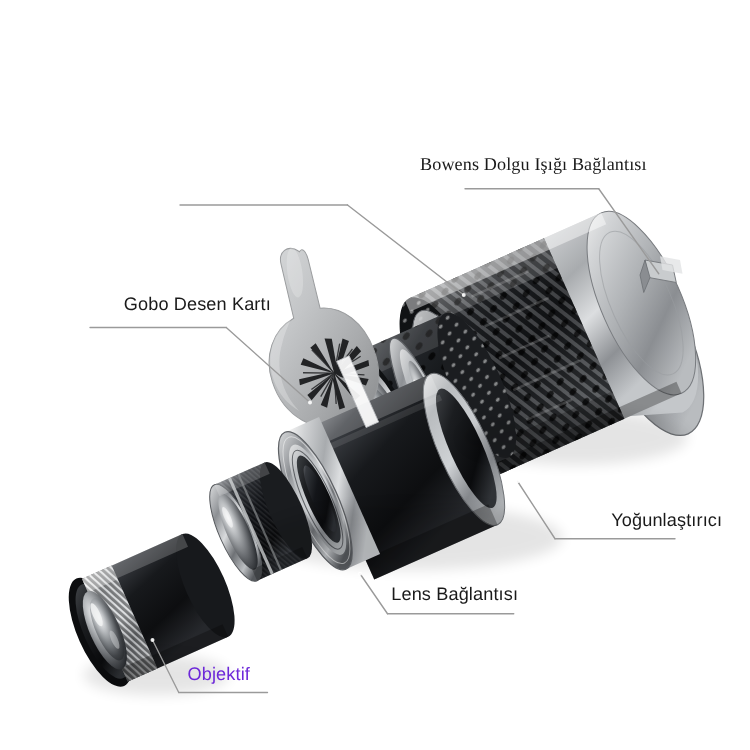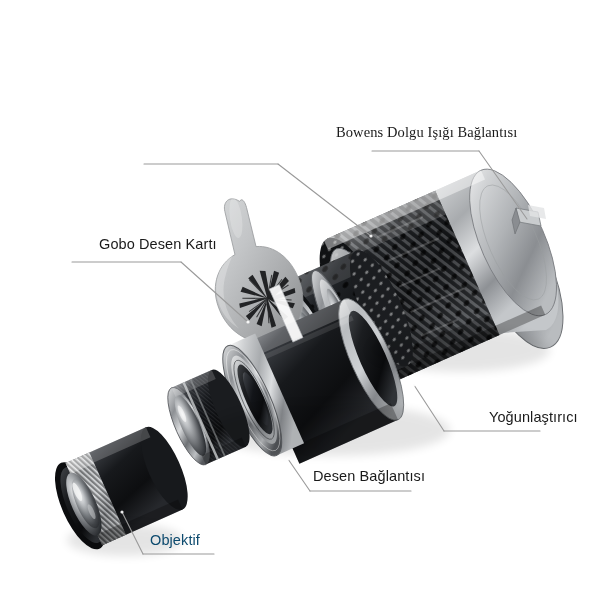--- a/index.html
+++ b/index.html
@@ -469,17 +469,17 @@
     </g>
   </svg>
 
 
   <div class="callout-label lbl-bowens" style="left: 336px; top: 124px; color: rgb(26, 26, 26);">Bowens Dolgu Işığı Bağlantısı</div>
 
   <div class="callout-label lbl-gobo" style="left: 63px; top: 236px; color: rgb(26, 26, 26);">Gobo Desen Kartı</div>
 
   <div class="callout-label lbl-concentr" style="left: 449px; top: 409px; color: rgb(26, 26, 26);">Yoğunlaştırıcı</div>
 
-  <div class="callout-label lbl-lensmount" style="left: 313px; top: 468px; color: rgb(26, 26, 26);">Desen Bağlantısı</div>
-
-  <div class="callout-label lbl-objektif" style="left: 150px; top: 532px; color: #0c4a6e; text-align: center;">Objektif</div>
+  <div class="callout-label lbl-lensmount" style="left: 313px; top: 468px; color: rgb(26, 26, 26);">Lens Bağlantısı</div>
+
+  <div class="callout-label lbl-objektif" style="left: 150px; top: 532px; color: #6d28d9; text-align: center;">Objektif</div>
 
 </div>
 
 </body></html>

